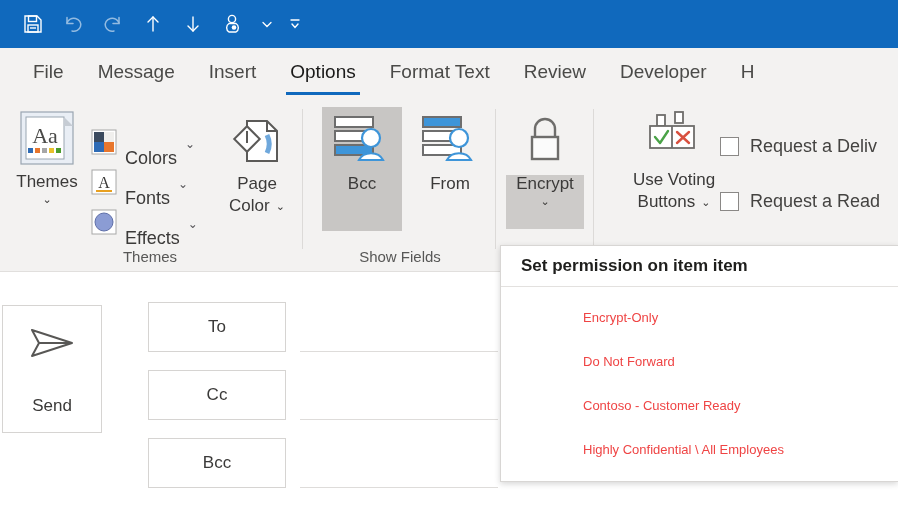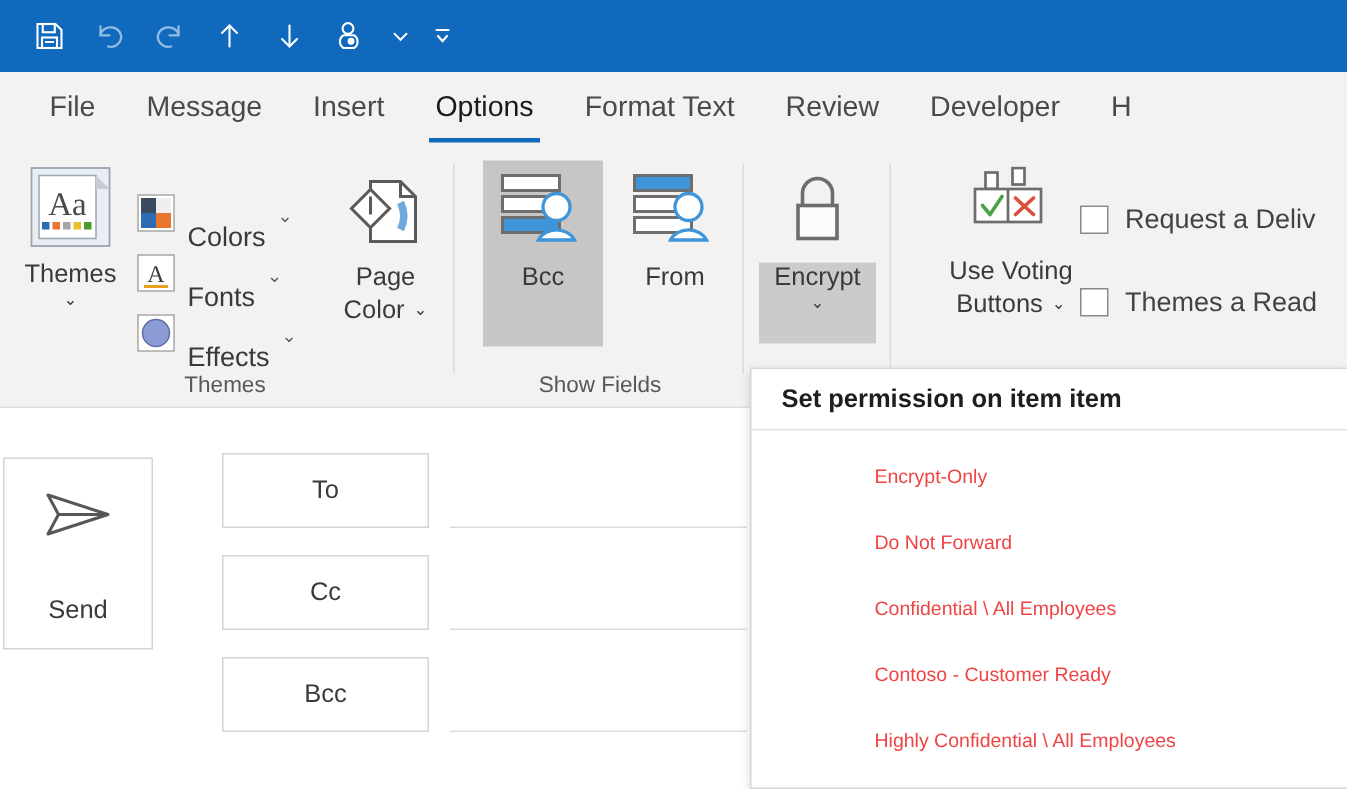--- a/index.html
+++ b/index.html
@@ -502,21 +502,21 @@
         </span>
       </div>
 
       <div class="checkrow" style="left:120px; top:35px;">
         <span class="checkbox"></span>
         <span class="lbl">Request a Deliv</span>
       </div>
 
       <div class="checkrow" style="left:120px; top:90px;">
         <span class="checkbox"></span>
-        <span class="lbl">Themes a Read</span>
+        <span class="lbl">Request a Read</span>
       </div>
 
     </div>
 
   </div>
 
   <div class="compose">
 
     <div class="sendbtn">
       <span>
@@ -537,19 +537,18 @@
     <div class="fieldbtn" style="top:166px;">Bcc</div>
     <div class="fieldinput" style="top:166px; width:198px;"></div>
 
   </div>
 
   <div class="menu">
     <div class="menu-header">Set permission on item item</div>
     <div class="menu-body">
       <div class="menu-item">Encrypt-Only</div>
       <div class="menu-item">Do Not Forward</div>
-      <div class="menu-item">Confidential \ All Employees</div>
       <div class="menu-item">Contoso - Customer Ready</div>
       <div class="menu-item">Highly Confidential \ All Employees</div>
     </div>
   </div>
 
 </div>
 
 </body></html>

